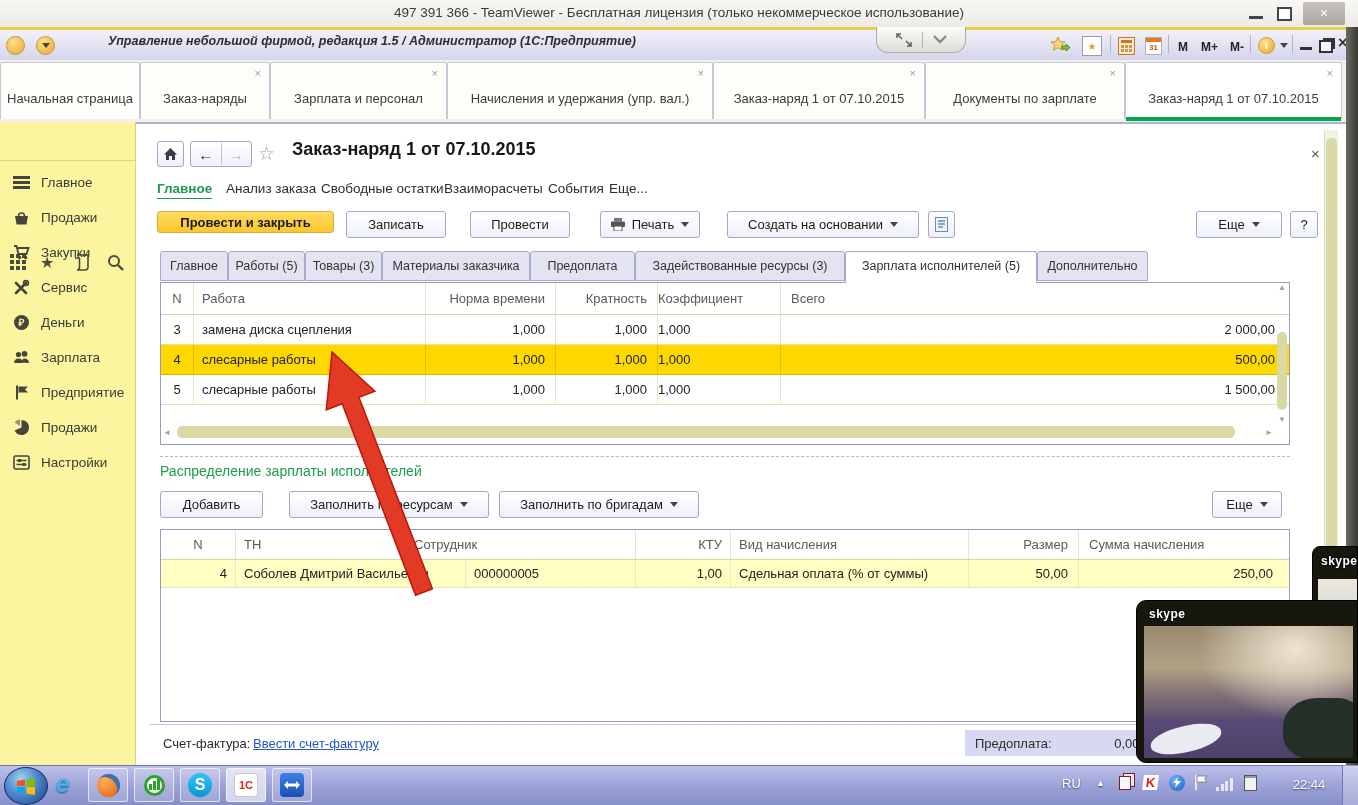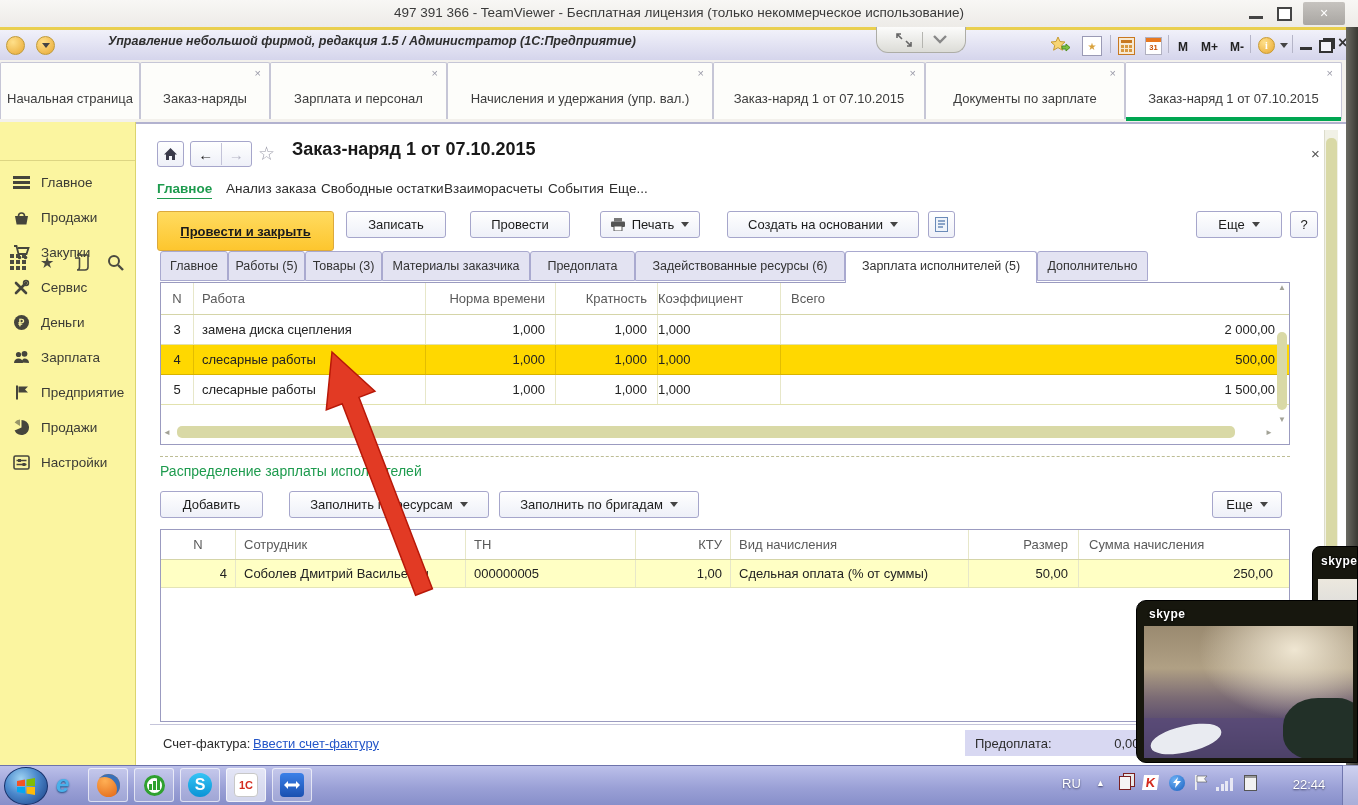--- a/index.html
+++ b/index.html
@@ -312,21 +312,21 @@
   <div class="abs" style="left:292px;top:139px;font-size:18px;font-weight:bold;color:#191919;">Заказ-наряд 1 от 07.10.2015</div>
   <div class="abs" style="left:1311px;top:145px;font-size:15px;color:#555;">×</div>
 
   <div class="abs navlink act" style="left:157px;">Главное</div>
   <div class="abs navlink" style="left:226px;">Анализ заказа</div>
   <div class="abs navlink" style="left:321px;">Свободные остатки</div>
   <div class="abs navlink" style="left:444px;">Взаиморасчеты</div>
   <div class="abs navlink" style="left:548px;">События</div>
   <div class="abs navlink" style="left:609px;">Еще...</div>
 
-  <div class="abs btny" style="left:157px;top:211px;width:177px;height:40px;text-decoration:underline;">Провести и закрыть</div>
+  <div class="abs btny" style="left:157px;top:211px;width:177px;height:22px;">Провести и закрыть</div>
   <div class="abs btnw" style="left:346px;top:211px;width:100px;height:27px;">Записать</div>
   <div class="abs btnw" style="left:470px;top:211px;width:100px;height:27px;">Провести</div>
   <div class="abs btnw" style="left:600px;top:211px;width:100px;height:27px;">
     <svg width="14" height="13" viewBox="0 0 14 13">
         <rect x="3" y="0" width="8" height="3.5" fill="#777"></rect>
         <rect x="0" y="3.5" width="14" height="5.5" rx="1" fill="#555"></rect>
         <rect x="3" y="8" width="8" height="5" fill="#fff" stroke="#555"></rect>
       </svg>
     <span>Печать</span>
     <span class="caret"></span>
@@ -345,21 +345,21 @@
     <span>Еще</span>
     <span class="caret"></span>
   </div>
   <div class="abs btnw" style="left:1290px;top:211px;width:28px;height:27px;">?</div>
 
   <div class="abs itab" style="left:160px;width:68px;">Главное</div>
   <div class="abs itab" style="left:228px;width:77px;">Работы (5)</div>
   <div class="abs itab" style="left:305px;width:77px;">Товары (3)</div>
   <div class="abs itab" style="left:382px;width:148px;">Материалы заказчика</div>
   <div class="abs itab" style="left:530px;width:105px;">Предоплата</div>
-  <div class="abs itab" style="left:635px;width:210px;">Задействованные ресурсы (6)</div>
+  <div class="abs itab" style="left:635px;width:210px;">Задействованные ресурсы (3)</div>
   <div class="abs itab active" style="left:845px;width:192px;">Зарплата исполнителей (5)</div>
   <div class="abs itab" style="left:1037px;width:111px;">Дополнительно</div>
 
   <div class="abs tbl t1" style="left:160px;top:282px;width:1130px;height:163px;">
     <div class="trow hdr">
       <span class="cell c0">N</span>
       <span class="cell c1">Работа</span>
       <span class="cell c2">Норма времени</span>
       <span class="cell c3">Кратность</span>
       <span class="cell c4">Коэффициент</span>
@@ -416,22 +416,22 @@
     <span class="caret"></span>
   </div>
   <div class="abs btnw" style="left:1212px;top:491px;width:70px;height:27px;">
     <span>Еще</span>
     <span class="caret"></span>
   </div>
 
   <div class="abs tbl t2" style="left:160px;top:529px;width:1130px;height:193px;">
     <div class="trow hdr">
       <span class="cell d0">N</span>
+      <span class="cell d2">ТН</span>
       <span class="cell d1">Сотрудник</span>
-      <span class="cell d2">ТН</span>
       <span class="cell d3">КТУ</span>
       <span class="cell d4">Вид начисления</span>
       <span class="cell d5">Размер</span>
       <span class="cell d6">Сумма начисления</span>
     </div>
     <div class="trow rowy">
       <span class="cell d0">4</span>
       <span class="cell d1">Соболев Дмитрий Васильевич</span>
       <span class="cell d2">000000005</span>
       <span class="cell d3">1,00</span>

